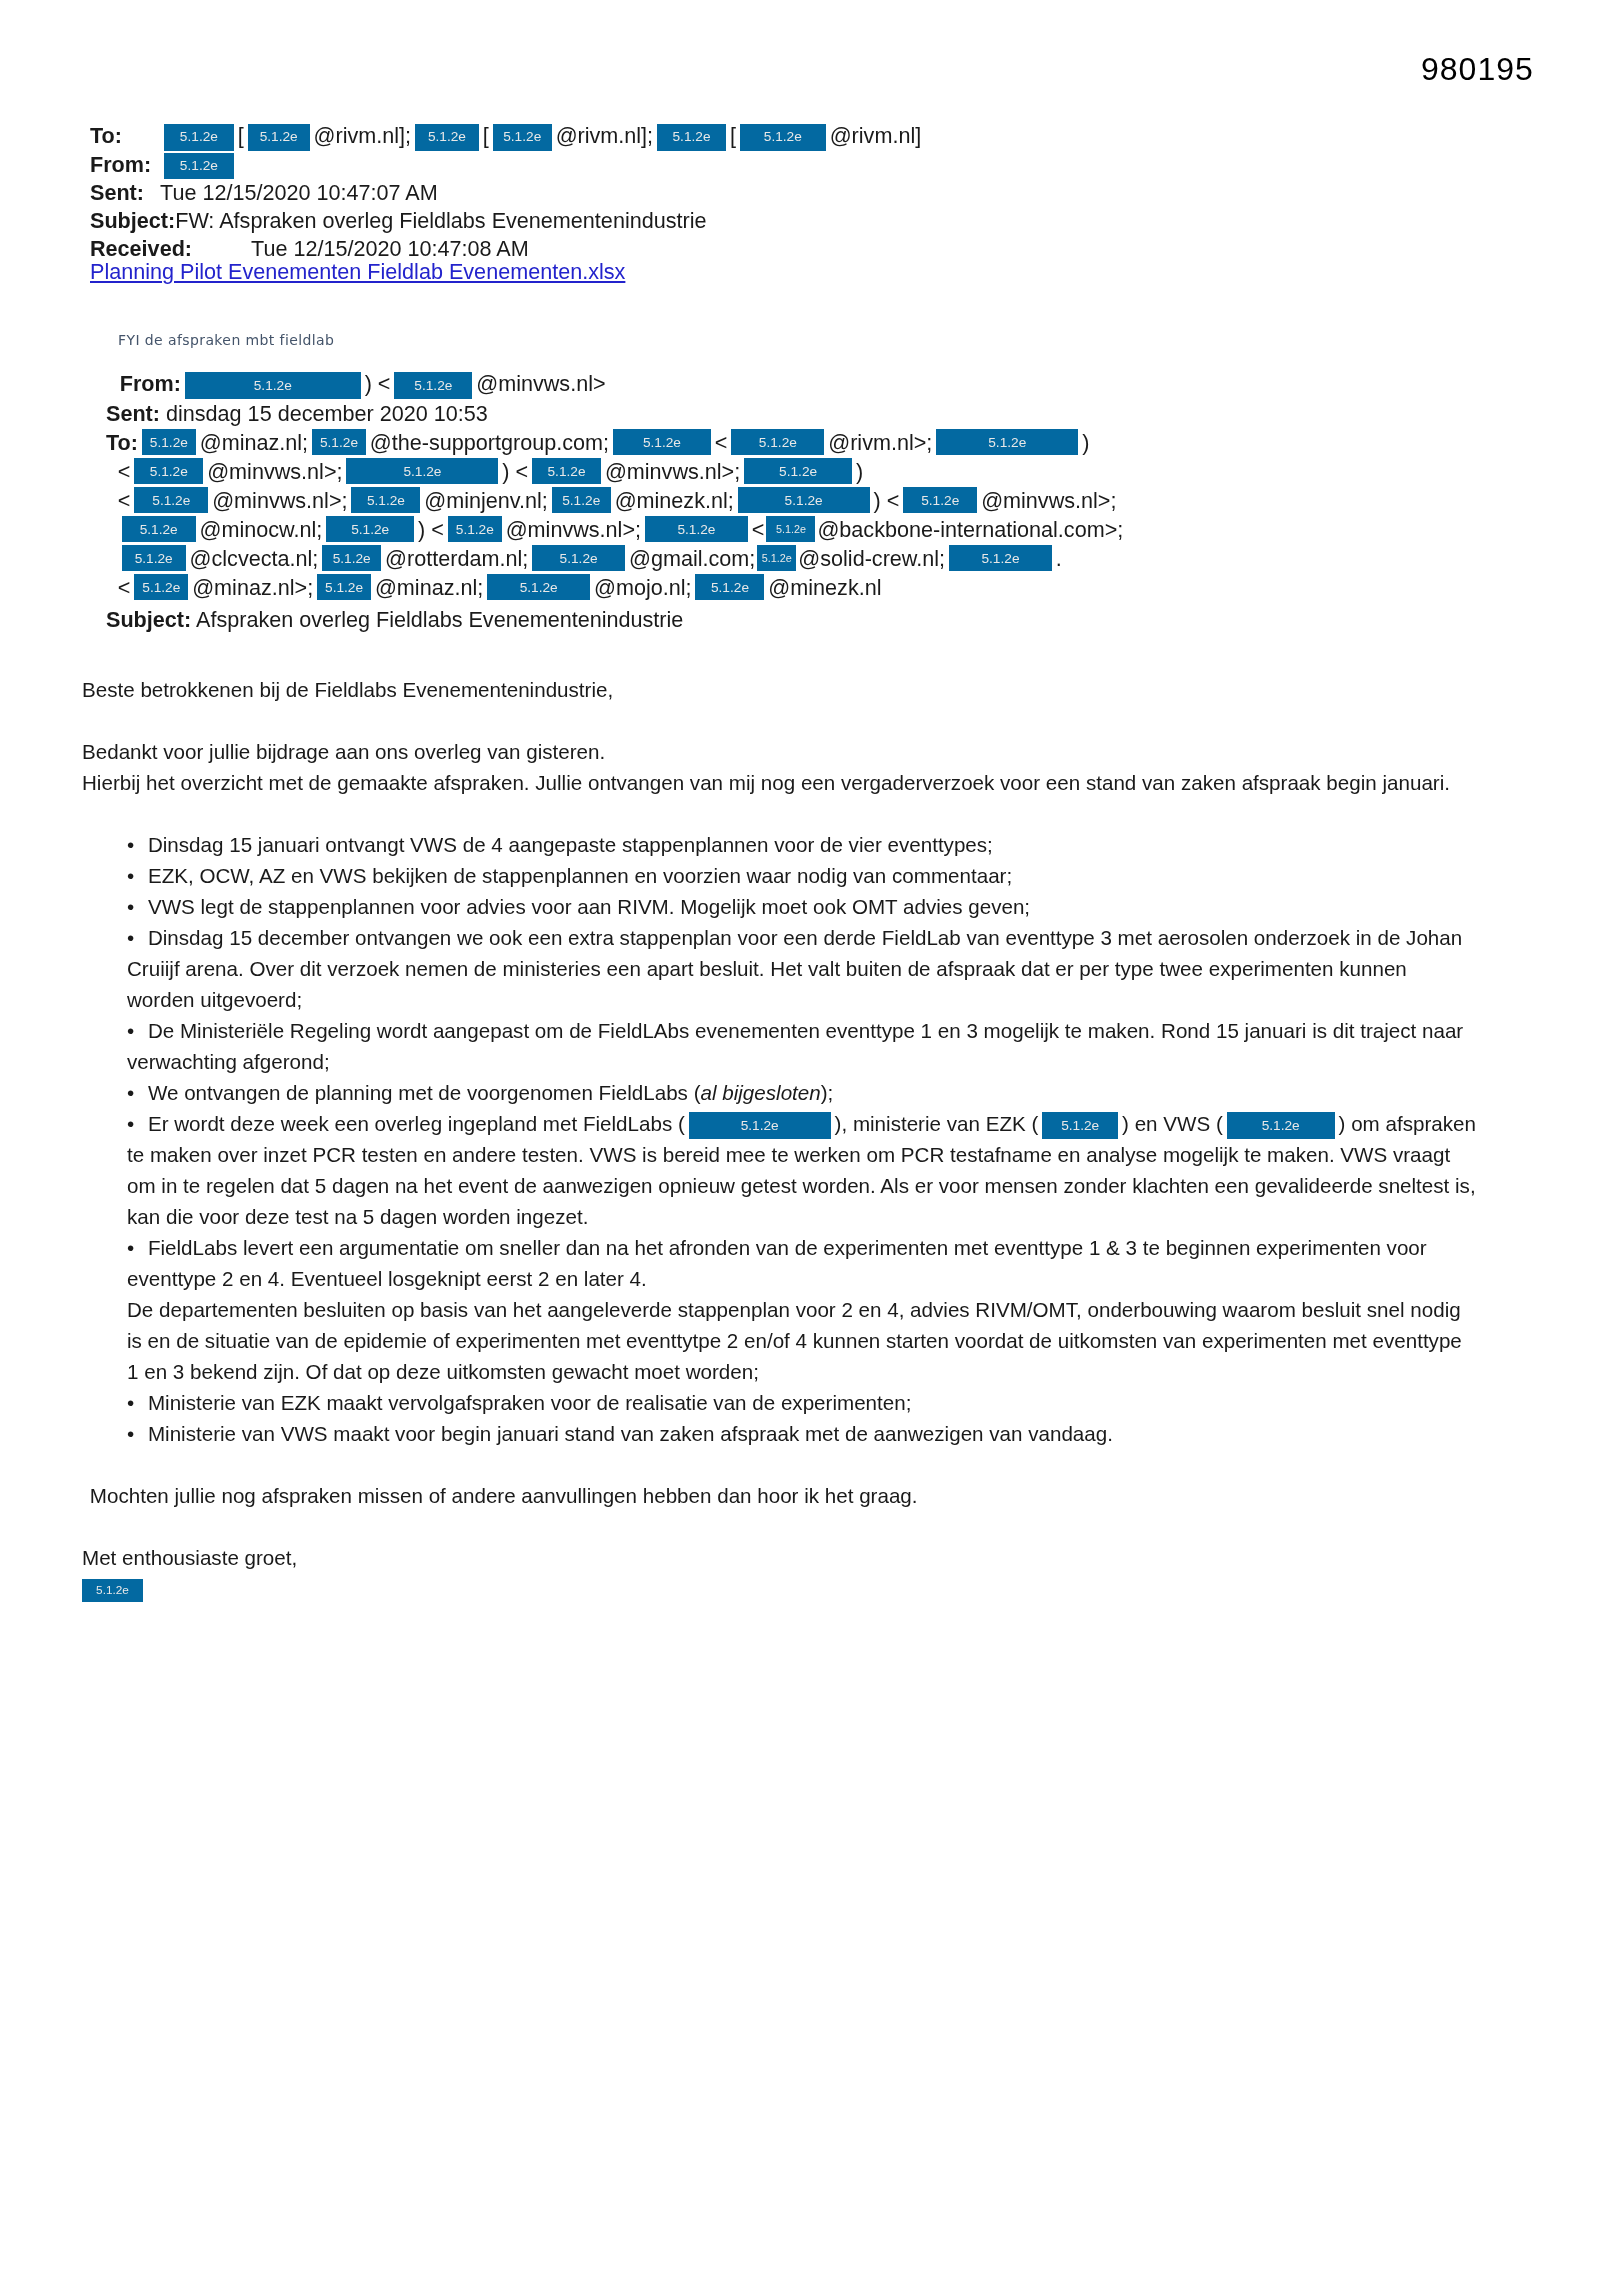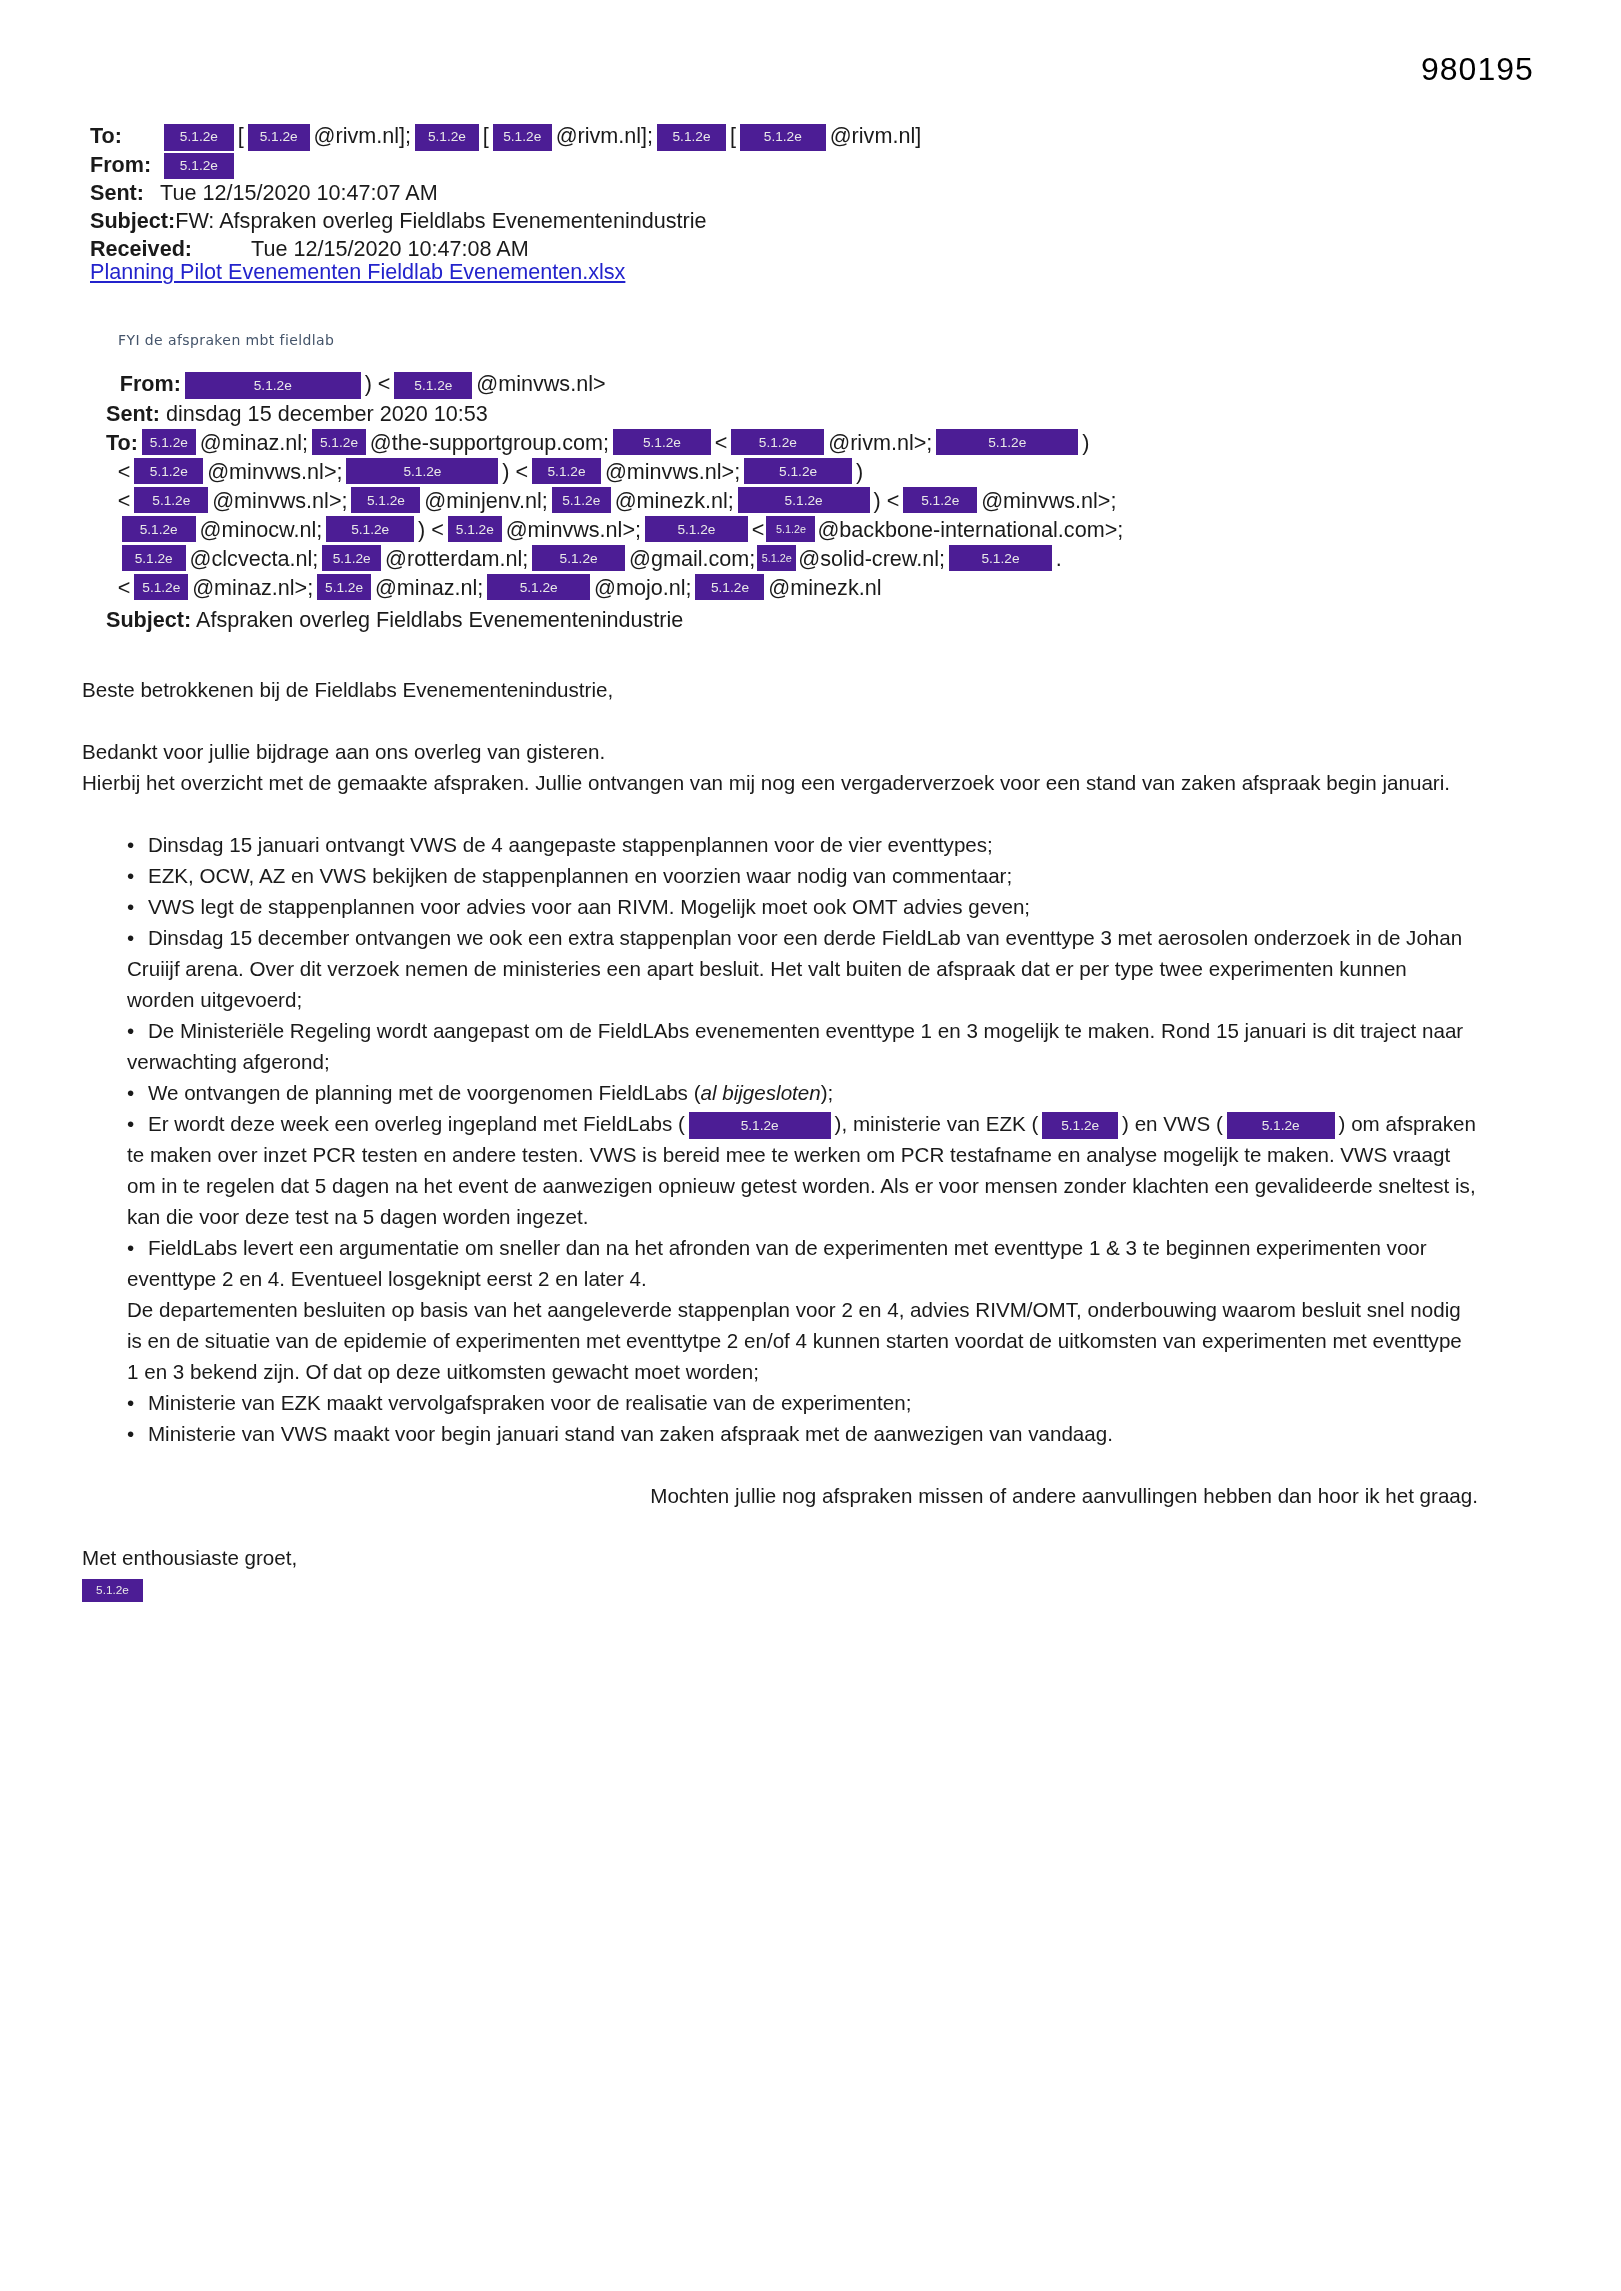--- a/index.html
+++ b/index.html
@@ -31,29 +31,29 @@
   .h2 { position:absolute; top:369px; left:106px; font-size:21.6px; line-height:29px; width:1470px; }
   .h2row { min-height:29px; display:flex; align-items:center; flex-wrap:nowrap; white-space:nowrap; }
   .h2row.fromrow { padding-left:13.7px; }
   .h2row b { font-weight:bold; }
   .tolines .h2row.cont { padding-left:11.8px; }
   .subjrow { margin-top:3.9px; }
   .sp { white-space:pre; }
   
   .redact {
     display:inline-flex; align-items:center; justify-content:center;
-    background:#4c1d95; color:#e8e8e8;
+    background:#0369a1; color:#e8e8e8;
     height:26.5px; font-size:13.7px; margin:0 3.9px;
     vertical-align:middle; flex-shrink:0;
   }
   .redact.small { font-size:10.8px; margin:0 2px; }
   
   .mailbody { position:absolute; top:674px; left:82px; width:1396px; font-size:20.6px; line-height:31px; }
   .blk-p {}
-  .blk-p2 { padding-left:7.8px;text-align:right; }
+  .blk-p2 { padding-left:7.8px; }
   .blk-gap { height:31px; }
   .blk-h { font-weight:bold; }
   .blk-bullet { padding-left:45px; }
   .blk-flush { padding-left:45px; }
   .bmark { margin-right:13.7px; }
   .blk-sig .redact { width:61px; height:23.5px; font-size:11.8px; margin:0; }
   em { font-style:italic; }
 </style>
 </head>
 <body>

